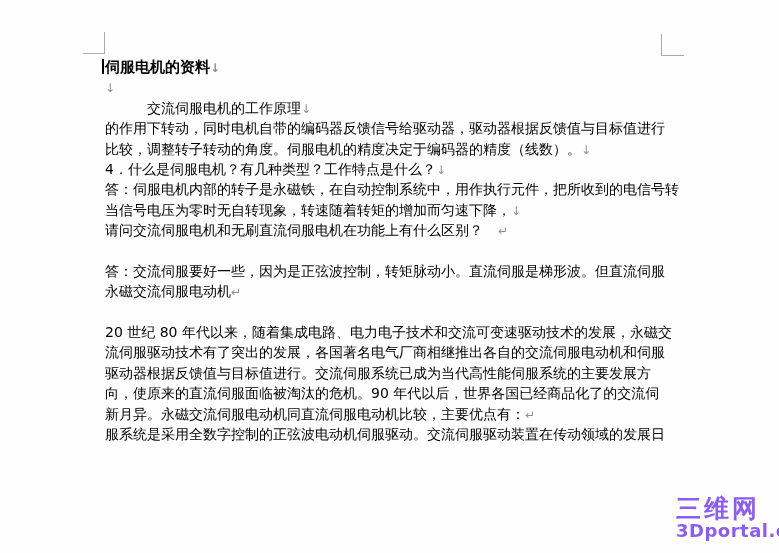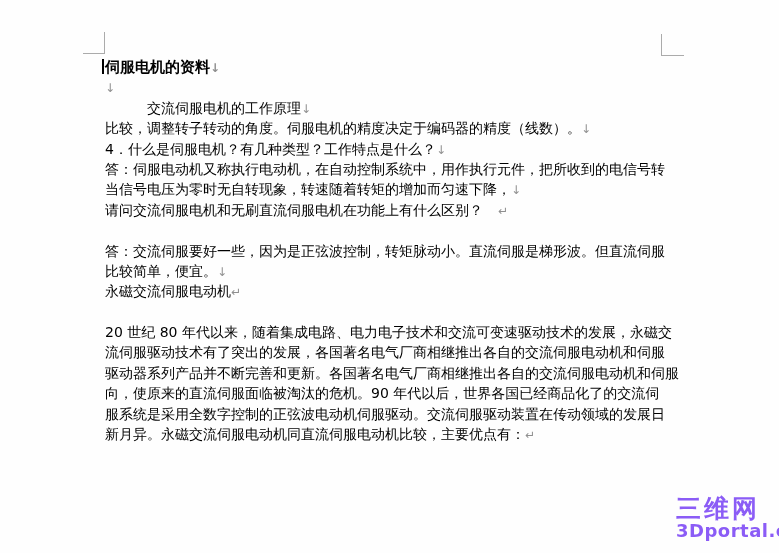--- a/index.html
+++ b/index.html
@@ -87,36 +87,36 @@
 
 <div id="page">
 
   <div id="bm-tl" class="bmark"></div>
   <div id="bm-tr" class="bmark"></div>
 
   <div id="doc-text">
       <div class="line bold"><span class="cursor"></span><span>伺服电机的资料</span><span class="pmark">↓</span></div>
       <div class="line"><span></span><span class="pmark">↓</span></div>
       <div class="line" style="padding-left: 42px;"><span>交流伺服电机的工作原理</span><span class="pmark">↓</span></div>
+      <div class="line"><span>的作用下转动，同时电机自带的编码器反馈信号给驱动器，驱动器根据反馈值与目标值进行</span></div>
       <div class="line"><span>比较，调整转子转动的角度。伺服电机的精度决定于编码器的精度（线数）。</span><span class="pmark">↓</span></div>
       <div class="line"><span>4．什么是伺服电机？有几种类型？工作特点是什么？</span><span class="pmark">↓</span></div>
-      <div class="line"><span>答：伺服电动机又称执行电动机，在自动控制系统中，用作执行元件，把所收到的电信号转</span></div>
+      <div class="line"><span>答：伺服电机内部的转子是永磁铁，在自动控制系统中，用作执行元件，把所收到的电信号转</span></div>
       <div class="line"><span>当信号电压为零时无自转现象，转速随着转矩的增加而匀速下降，</span><span class="pmark">↓</span></div>
       <div class="line"><span>请问交流伺服电机和无刷直流伺服电机在功能上有什么区别？</span><span class="pmark gap">↵</span></div>
       <div class="line"><span></span></div>
       <div class="line"><span>答：交流伺服要好一些，因为是正弦波控制，转矩脉动小。直流伺服是梯形波。但直流伺服</span></div>
-      <div class="line"><span>比较简单，便宜。</span><span class="pmark">↓</span></div>
       <div class="line"><span>永磁交流伺服电动机</span><span class="pmark">↵</span></div>
       <div class="line"><span></span></div>
       <div class="line"><span>20 世纪 80 年代以来，随着集成电路、电力电子技术和交流可变速驱动技术的发展，永磁交</span></div>
       <div class="line"><span>流伺服驱动技术有了突出的发展，各国著名电气厂商相继推出各自的交流伺服电动机和伺服</span></div>
-      <div class="line"><span>驱动器系列产品并不断完善和更新。各国著名电气厂商相继推出各自的交流伺服电动机和伺服</span></div>
+      <div class="line"><span>驱动器根据反馈值与目标值进行。交流伺服系统已成为当代高性能伺服系统的主要发展方</span></div>
       <div class="line"><span>向，使原来的直流伺服面临被淘汰的危机。90 年代以后，世界各国已经商品化了的交流伺</span></div>
+      <div class="line"><span>新月异。永磁交流伺服电动机同直流伺服电动机比较，主要优点有：</span><span class="pmark">↵</span></div>
       <div class="line"><span>服系统是采用全数字控制的正弦波电动机伺服驱动。交流伺服驱动装置在传动领域的发展日</span></div>
-      <div class="line"><span>新月异。永磁交流伺服电动机同直流伺服电动机比较，主要优点有：</span><span class="pmark">↵</span></div>
       <div class="line"><span></span></div>
     </div>
 
   <div id="watermark" style="color: #8b5cf6;">
     <div id="wm-logo">三维网</div>
     <div id="wm-site">3Dportal.cn</div>
   </div>
 
 </div>
 

